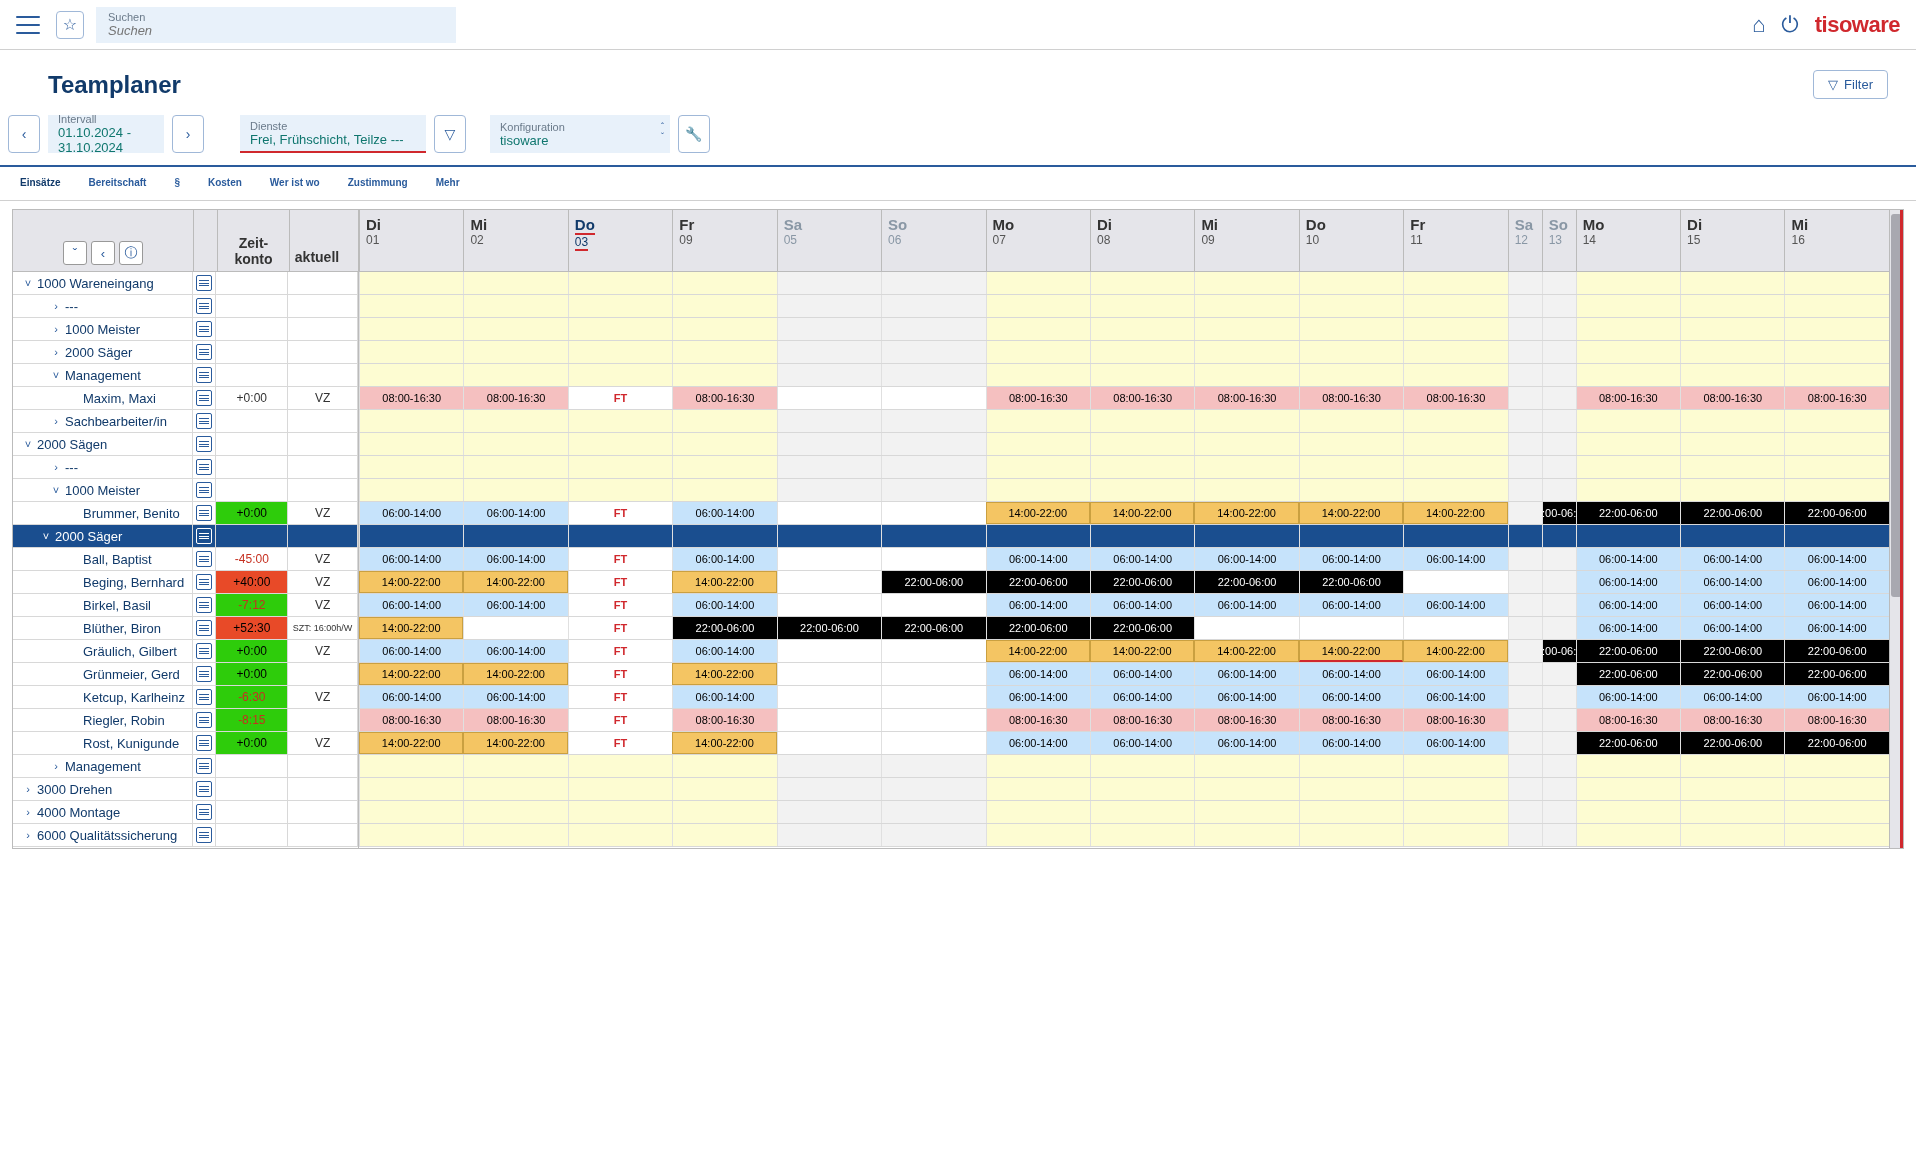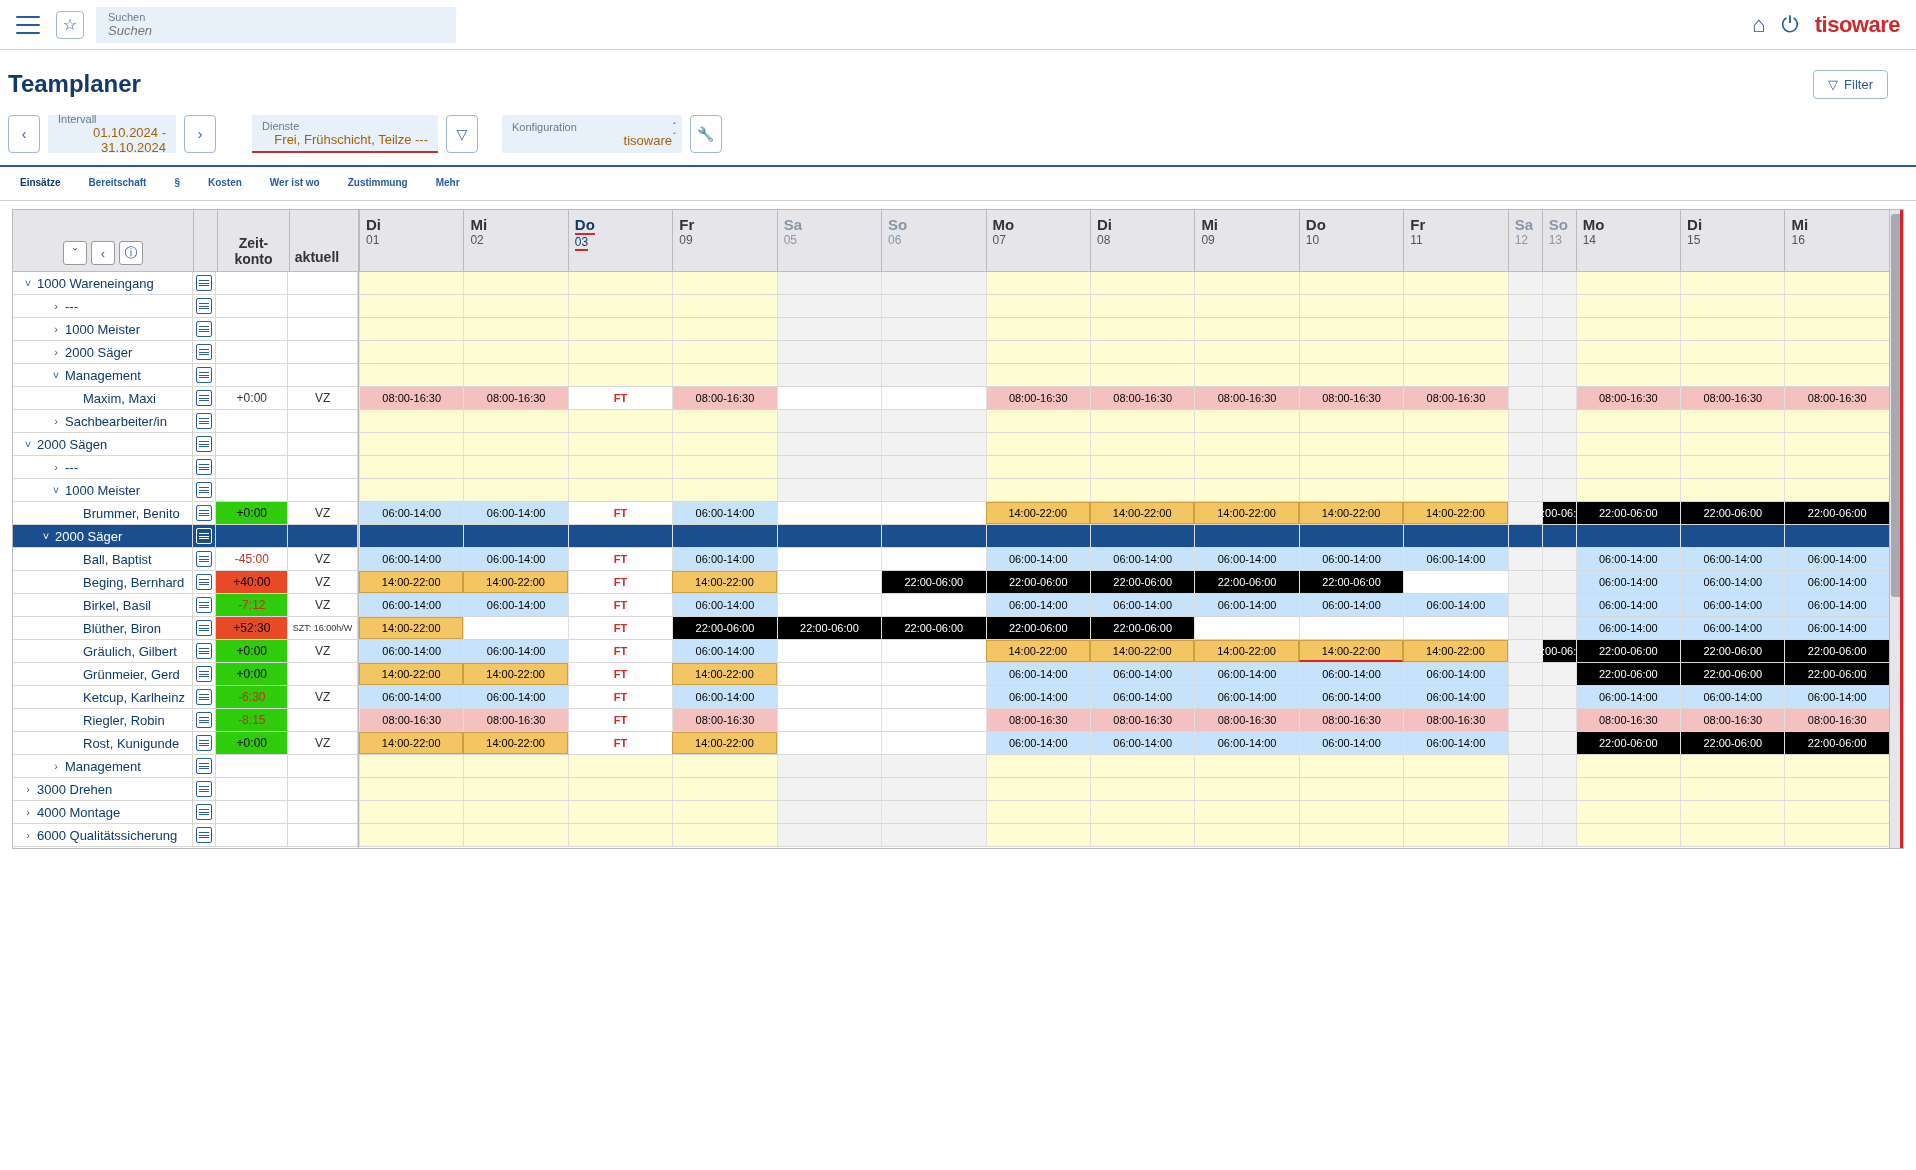--- a/index.html
+++ b/index.html
@@ -11,31 +11,31 @@
 .hamburger span { height: 2px; background: #2a5b9c; border-radius: 1px; }
 .star-btn { width: 28px; height: 28px; border: 1px solid #a0b8d8; border-radius: 4px; display: flex; align-items: center; justify-content: center; margin-right: 12px; color: #2a5b9c; font-size: 16px; cursor: pointer; }
 .search-wrap { background: #e8f1fa; border-radius: 0; padding: 0 12px 0 0; width: 360px; height: 36px; display: flex; flex-direction: column; justify-content: center; }
 .search-label { font-size: 11px; color: #6a7a8a; padding-left: 12px; }
 .search-input { border: none; background: transparent; outline: none; font-size: 13px; color: #888; font-style: italic; padding-left: 12px; width: 100%; }
 .topbar-right { margin-left: auto; display: flex; align-items: center; gap: 16px; }
 .topbar-icon { font-size: 22px; color: #2a5b9c; cursor: pointer; }
 .logo { font-size: 22px; font-weight: bold; color: #d0282d; letter-spacing: -0.5px; }
 
 
-.title-row { display: flex; padding: 20px 8px 16px; }
+.title-row { display: flex; align-items: center; padding: 20px 8px 16px; margin-left: 40px; }
 .page-title { font-size: 24px; font-weight: 600; color: #113a6a; }
 .filter-btn { margin-left: auto; border: 1px solid #a0b8d8; border-radius: 4px; padding: 6px 14px; color: #2a5b9c; font-size: 13px; display: flex; align-items: center; gap: 6px; cursor: pointer; margin-right: 20px; }
 
 
 .controls-row { display: flex; align-items: stretch; gap: 8px; padding: 0 8px 0px; border-bottom: 2px solid #2a5b9c; padding-bottom: 12px; }
 .nav-btn { width: 32px; border: 1px solid #a0b8d8; border-radius: 4px; color: #2a5b9c; display: flex; align-items: center; justify-content: center; font-size: 14px; cursor: pointer; }
 .field-wrap { background: #e8f1fa; padding: 3px 10px; display: flex; flex-direction: column; justify-content: center; height: 38px; }
 .field-label { font-size: 11px; color: #6a7a8a; }
-.field-value { font-size: 13px; color: #a16207; text-align: right; }
-.field-interval { width: 128px; }
+.field-value { font-size: 13px; color: #0f766e; }
+.field-interval { width: 116px; }
 .field-dienste { width: 186px; border-bottom: 2px solid #d0282d; }
 .field-config { width: 180px; position: relative; }
 .spinner-arrows { position: absolute; right: 6px; top: 6px; display: flex; flex-direction: column; font-size: 9px; color: #2a5b9c; line-height: 10px; }
 .icon-btn { width: 32px; border: 1px solid #a0b8d8; border-radius: 4px; color: #2a5b9c; display:flex; align-items:center; justify-content:center; cursor:pointer; font-size:14px; }
 
 
 .tabs { display: flex; gap: 28px; padding: 10px 20px 8px; border-bottom: 1px solid #d0d0d0; }
 .tab { font-size: 10px; color: #2a5b9c; cursor: pointer; font-weight: 600; padding-bottom: 4px; }
 .tab.active { color: #113a6a; border-bottom: 0; }
 

